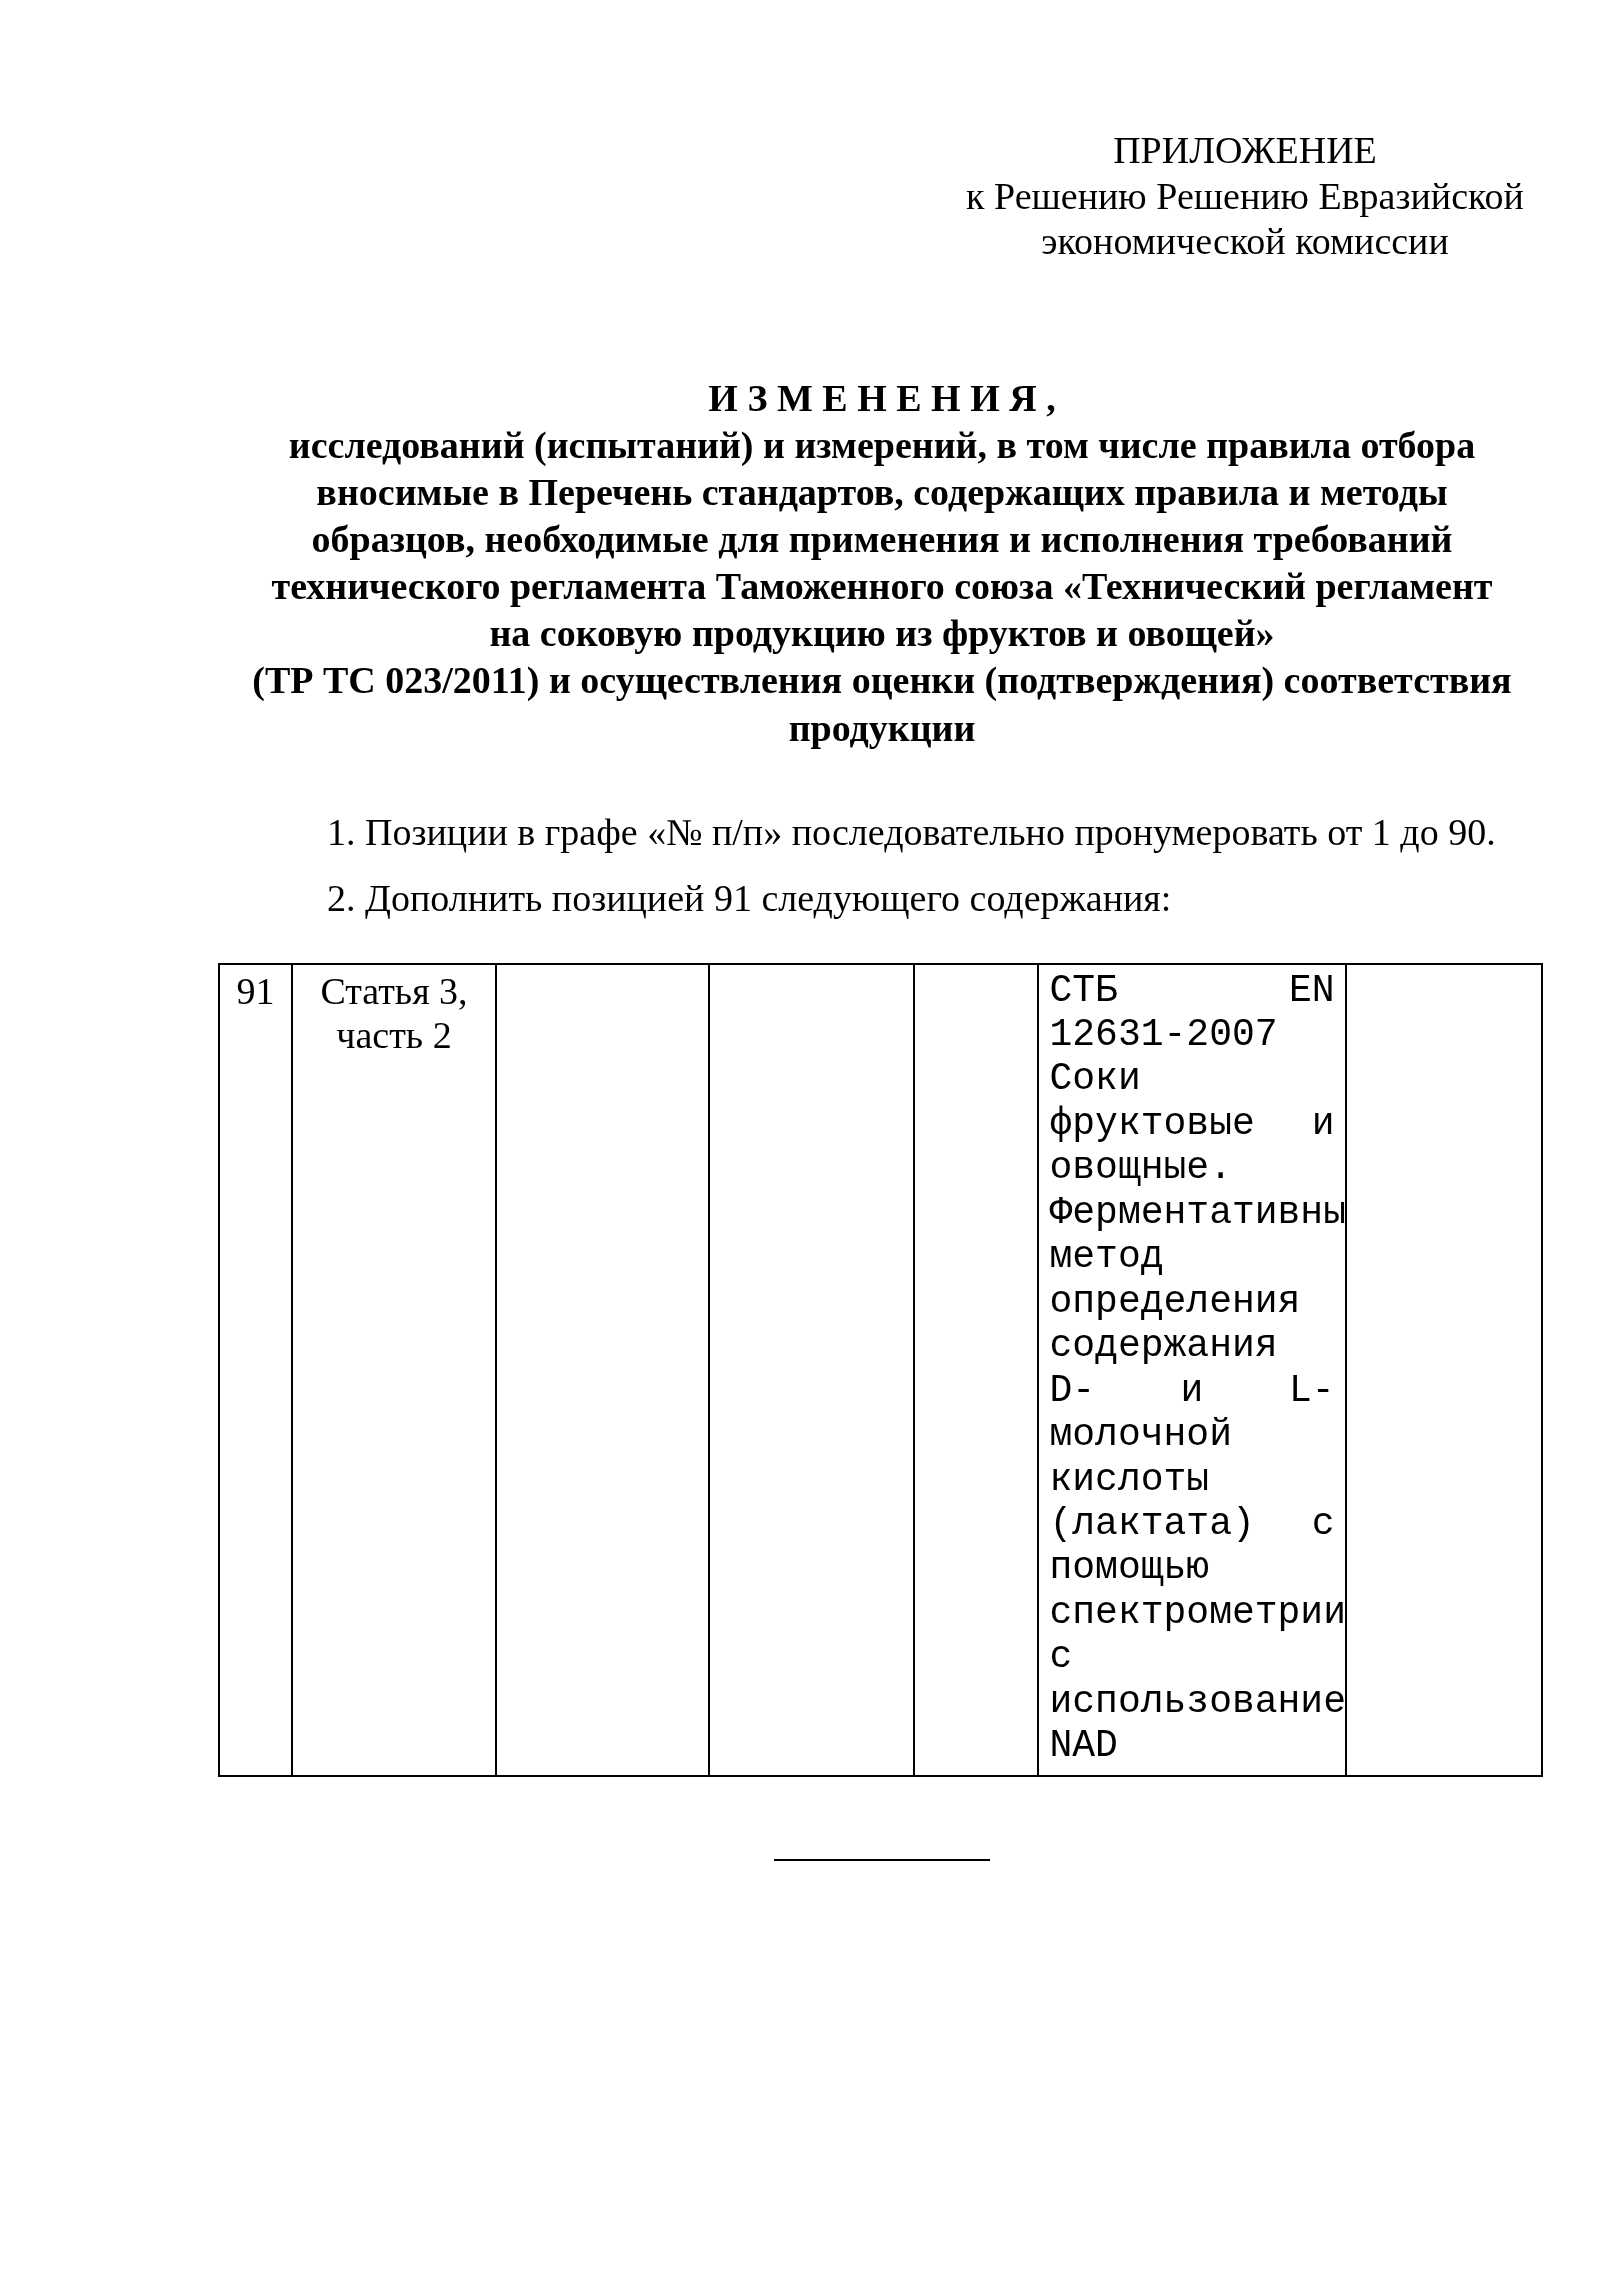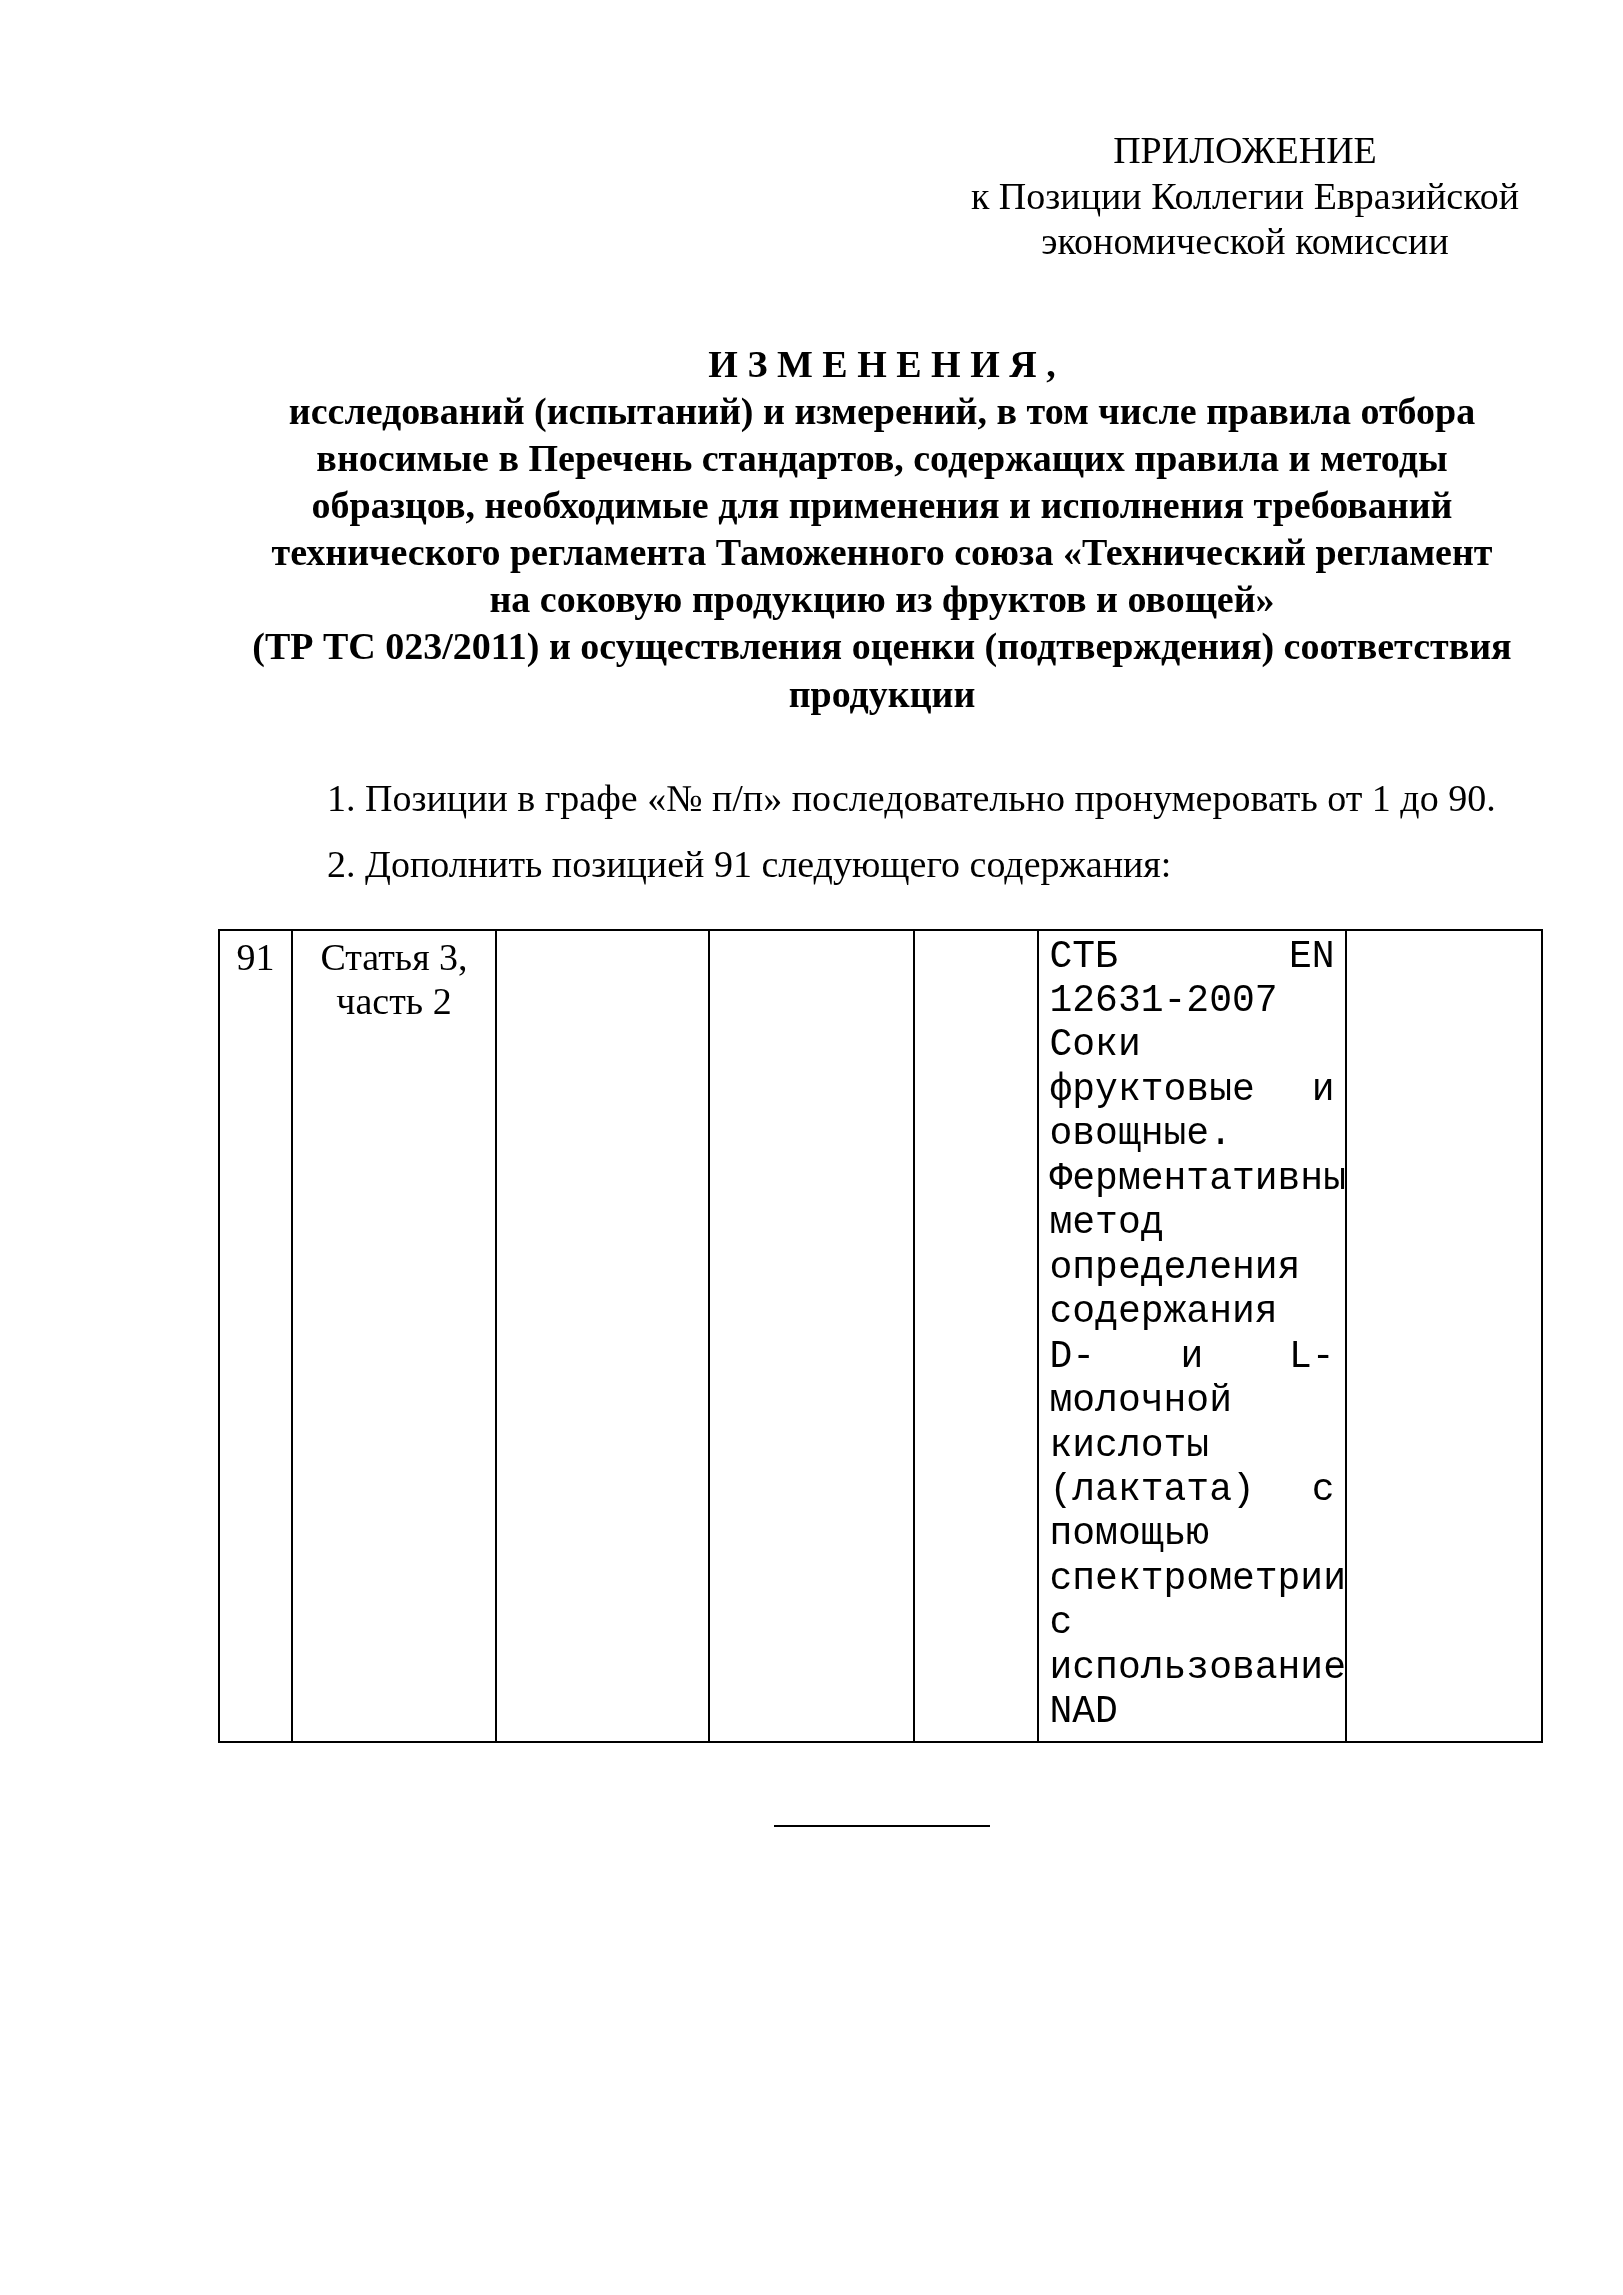--- a/index.html
+++ b/index.html
@@ -17,21 +17,21 @@
   .header-block {
     width: 602px;
     margin-left: auto;
     text-align: center;
     line-height: 1.2;
   }
 
   .doc-title {
     text-align: center;
     font-weight: bold;
-    margin-top: 76px;
+    margin-top: 110px;
     line-height: 1.24;
   }
 
   .para {
     text-indent: 109px;
     margin-top: 58px;
     text-align: left;
   }
   .para.second { margin-top: 22px; }
 
@@ -57,21 +57,21 @@
     margin: 82px auto 0 auto;
     border-top: 2px solid #000000;
     height: 0;
   }
 </style>
 </head>
 <body>
 
 <div class="header-block">
   <div>ПРИЛОЖЕНИЕ</div>
-  <div>к Позиции Коллегии Евразийской</div>
+  <div>к Решению Решению Евразийской</div>
   <div>экономической комиссии</div>
 </div>
 
 <div class="doc-title">
   <div>И З М Е Н Е Н И Я ,</div>
   <div>исследований (испытаний) и измерений, в том числе правила отбора</div>
   <div>вносимые в Перечень стандартов, содержащих правила и методы</div>
   <div>образцов, необходимые для применения и исполнения требований</div>
   <div>технического регламента Таможенного союза «Технический регламент</div>
   <div>на соковую продукцию из фруктов и овощей»</div>

